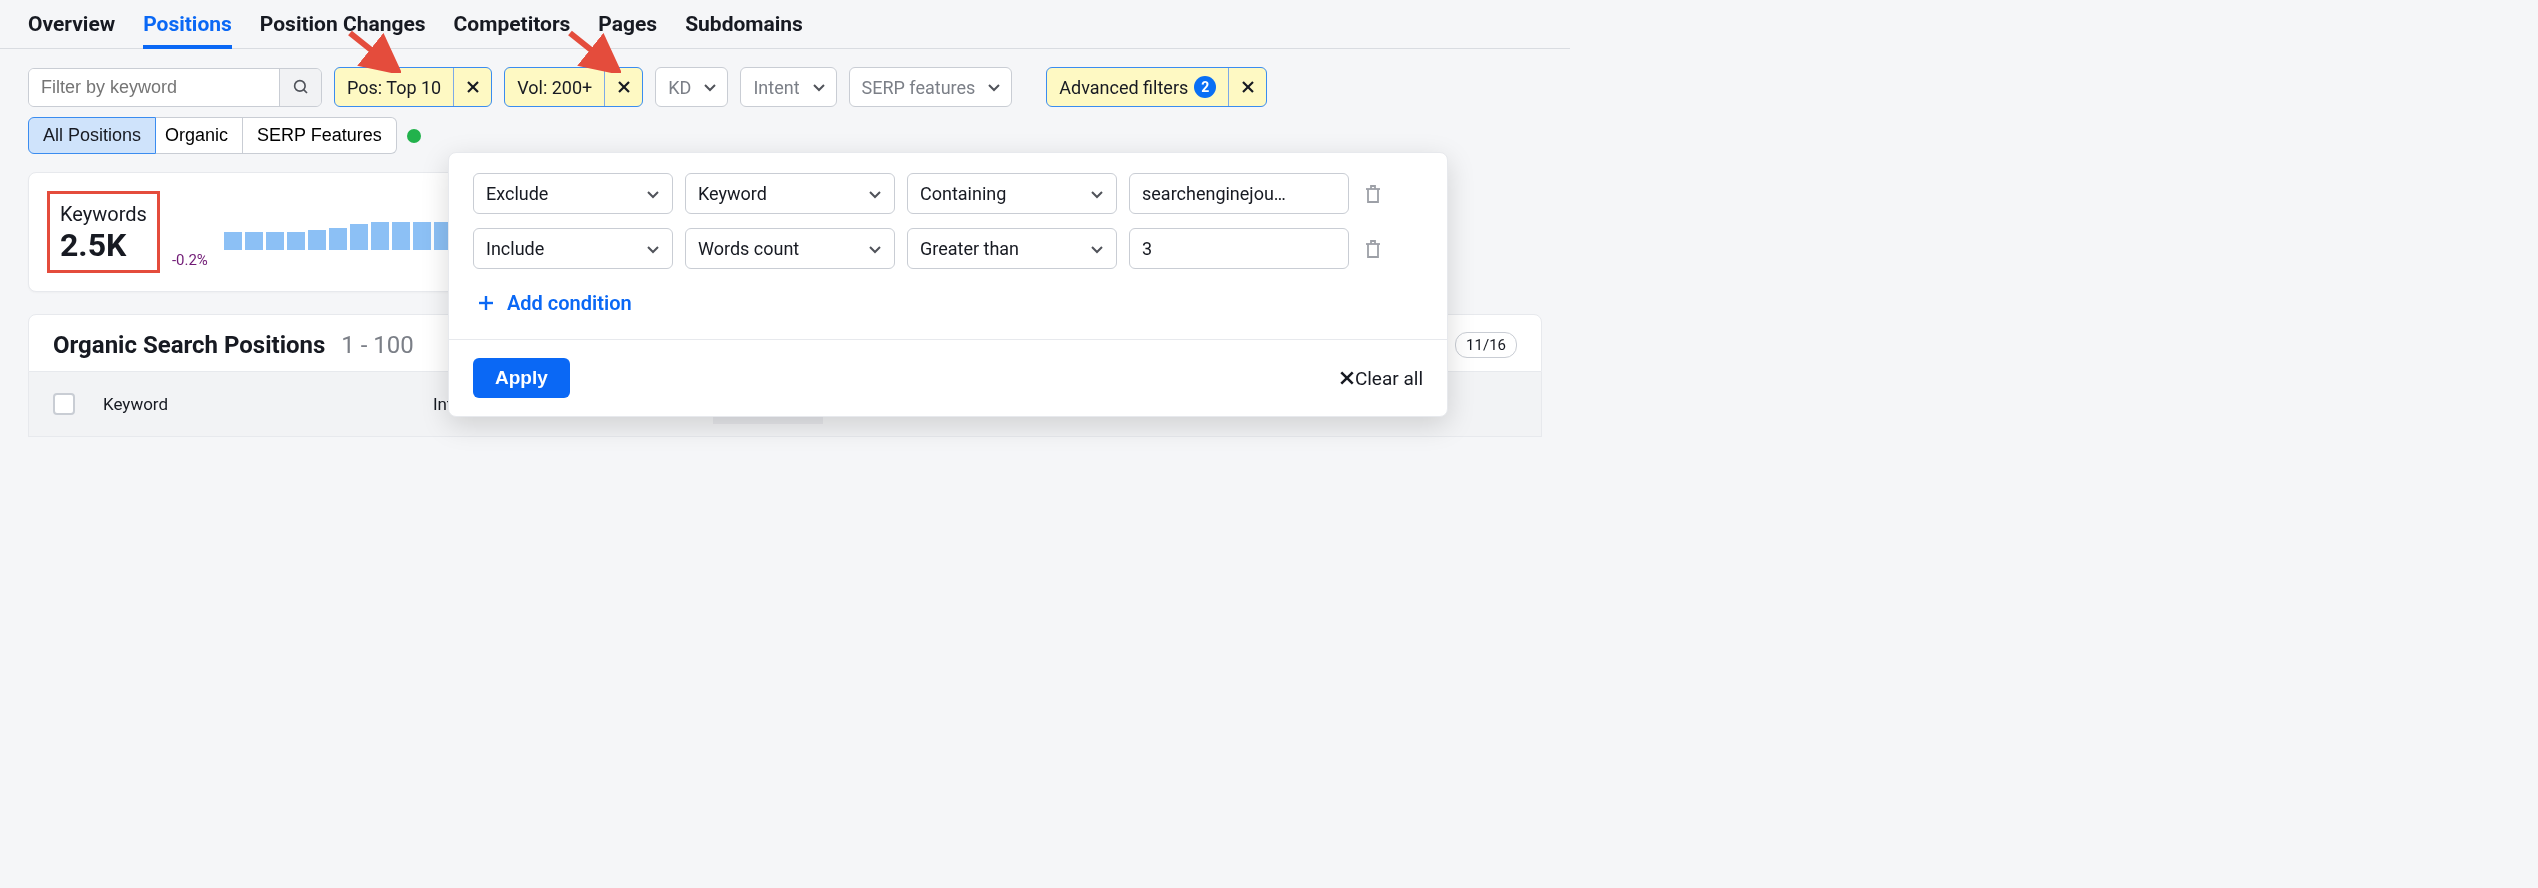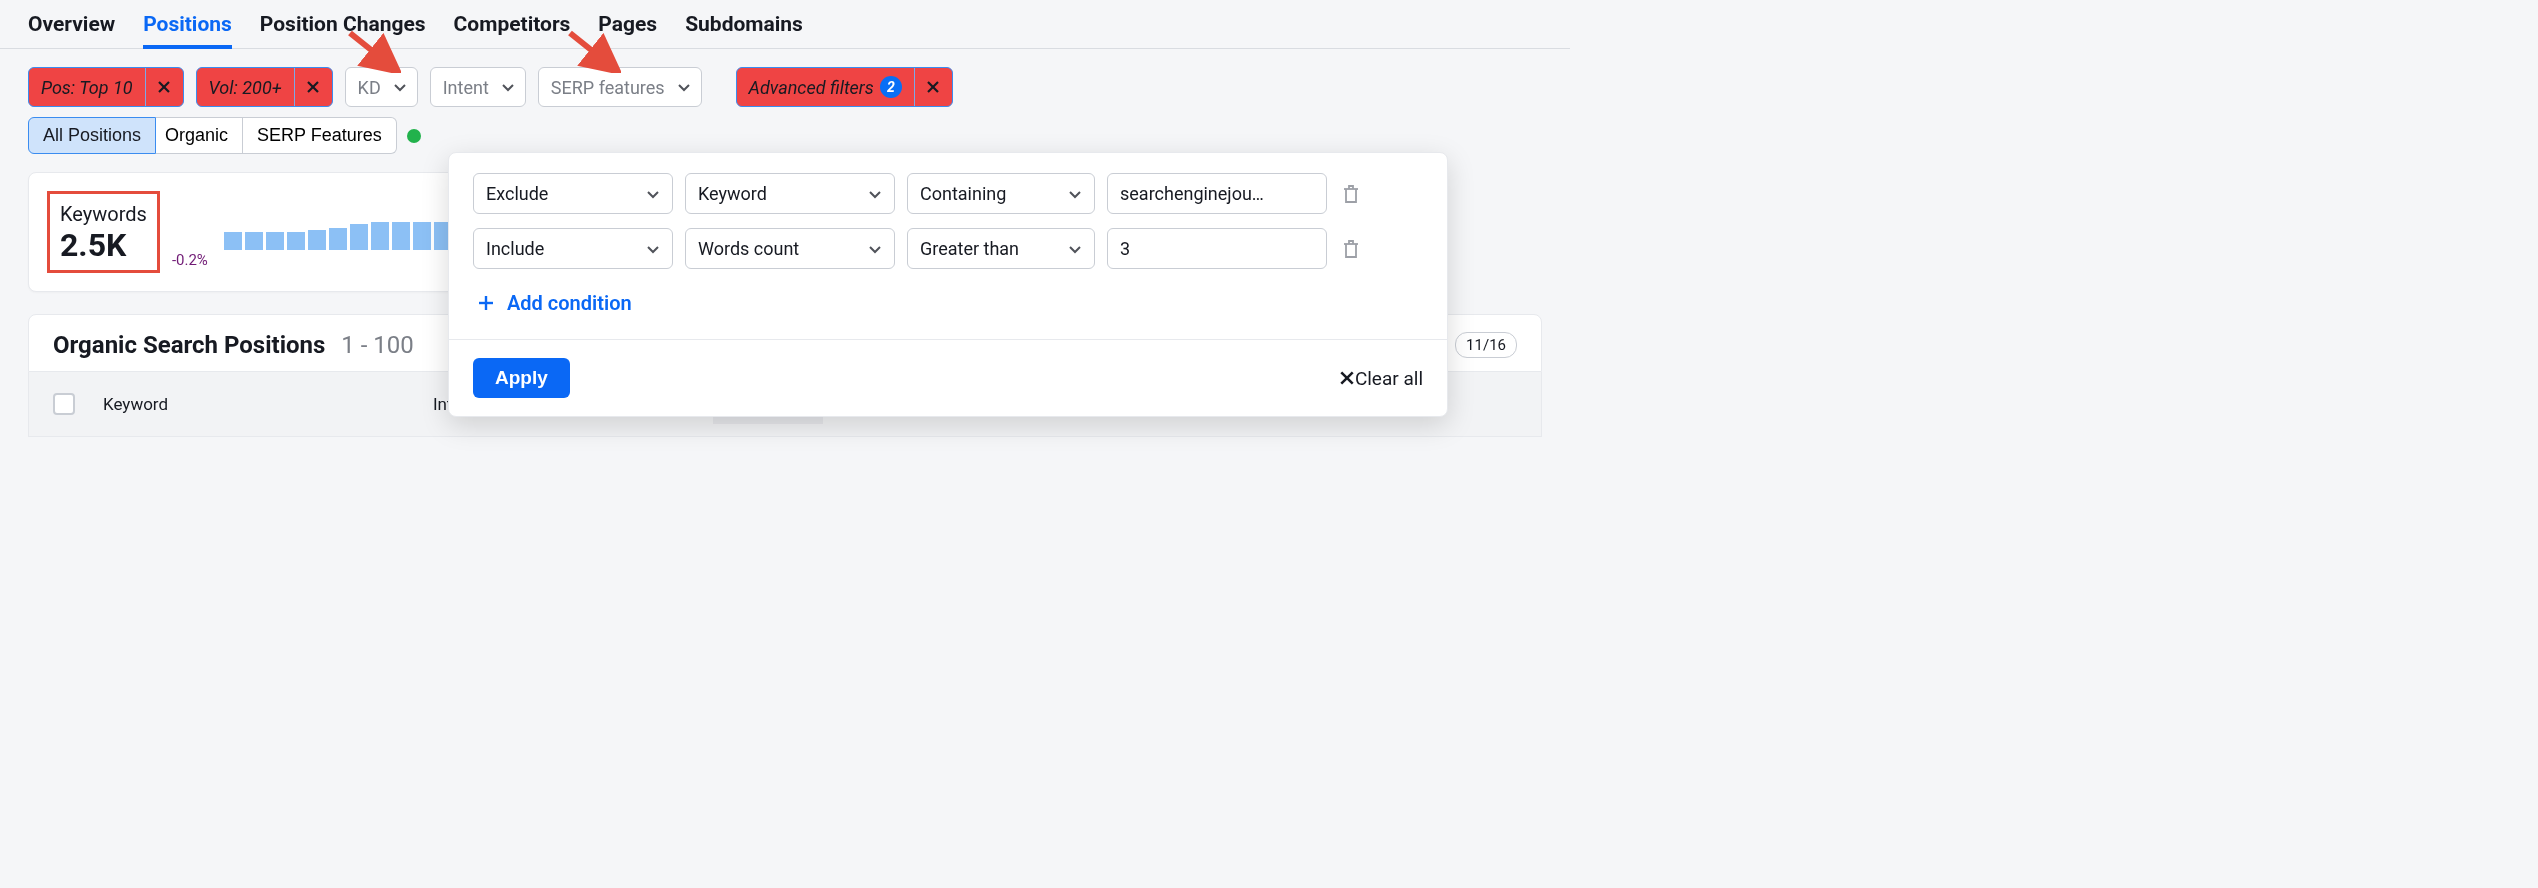--- a/index.html
+++ b/index.html
@@ -82,23 +82,22 @@
 .chip .chip-close {
   border-left: 1px solid #7da9e8;
   width: 38px;
   height: 100%;
   display: flex;
   align-items: center;
   justify-content: center;
   cursor: pointer;
 }
 .chip.applied {
-  background: #ef4444;
+  background: #fef9c3;
   border-color: #3a8cf0;
-  font-style: italic;
 }
 .chip .chevron {
   padding-right: 10px;
   display: flex;
   align-items: center;
 }
 .badge {
   background: #096ff5;
   color: #fff;
   border-radius: 50%;
@@ -219,21 +218,21 @@
   padding: 9px 12px;
   font-size: 18px;
   background: #fff;
   display: flex;
   align-items: center;
   justify-content: space-between;
   cursor: pointer;
 }
 .sel.w1 { width: 200px; }
 .sel.w2 { width: 210px; }
-.sel.w3 { width: 188px; }
+.sel.w3 { width: 210px; }
 .sel.inp { width: 220px; }
 .trash { color: #9da0a7; cursor: pointer; width: 24px; display: flex; justify-content: center;}
 .add-cond {
   color: #0a68f5;
   font-size: 20px;
   font-weight: 600;
   display: flex;
   align-items: center;
   gap: 12px;
   padding: 8px 4px 16px;
@@ -283,20 +282,29 @@
         <marker id="ah1" viewBox="0 0 10 10" refX="6" refY="5" markerWidth="7" markerHeight="7" orient="auto">
           <path d="M0,0 L10,5 L0,10 z" fill="#e44c3c"></path>
         </marker>
       </defs>
     <line x1="4" y1="4" x2="44" y2="36" stroke="#e44c3c" stroke-width="6" marker-end="url(#ah1)"></line>
   </svg>
   <svg class="arrow-annot" style="left:566px;top:-20px" width="55" height="44">
     <line x1="4" y1="4" x2="44" y2="36" stroke="#e44c3c" stroke-width="6" marker-end="url(#ah1)"></line>
   </svg>
 
+  <div class="search-wrap">
+    <input class="search-input" placeholder="Filter by keyword" style="">
+    <button class="search-btn">
+      <svg class="icon-search" viewBox="0 0 24 24" fill="none" stroke="#50535a" stroke-width="2.2">
+          <circle cx="10.5" cy="10.5" r="7"></circle>
+          <line x1="20" y1="20" x2="15.5" y2="15.5"></line>
+        </svg>
+    </button>
+  </div>
 
   <div class="chip applied">
     <span class="chip-label">Pos: Top 10</span>
     <span class="chip-close">
       <svg class="icon-x" viewBox="0 0 14 14" stroke="#171a22" stroke-width="2.2">
           <line x1="2" y1="2" x2="12" y2="12"></line>
           <line x1="12" y1="2" x2="2" y2="12"></line>
         </svg>
     </span>
   </div>

